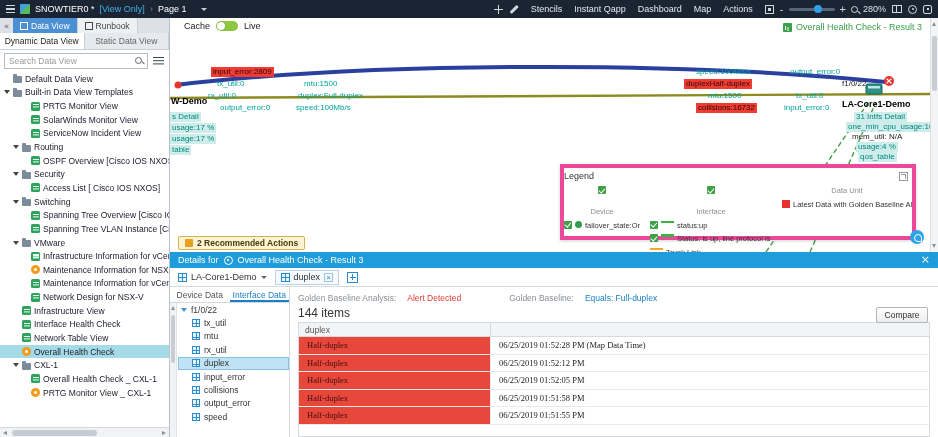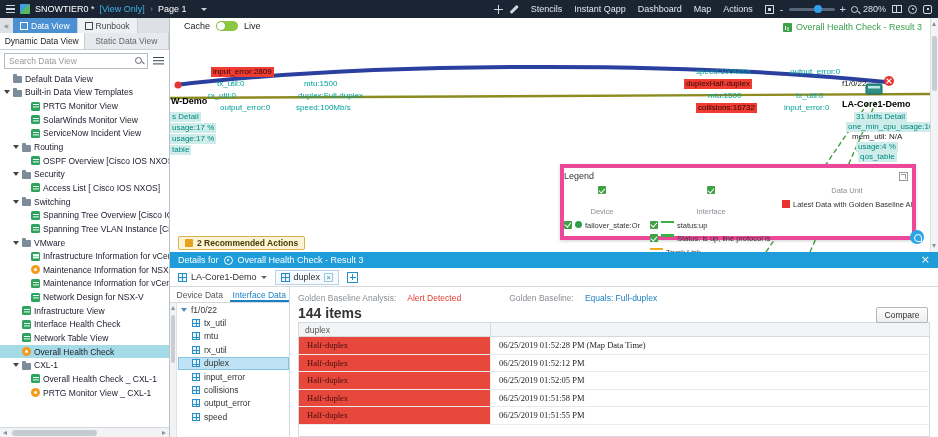--- a/index.html
+++ b/index.html
@@ -158,21 +158,21 @@
 .frow.group{padding-left:3px;}
 .f-arrow{width:0;height:0;border-left:3px solid transparent;border-right:3px solid transparent;border-top:4px solid #4a90c2;flex:none;}
 .frow .g-ico{width:8px;height:8px;}
 .frow.selected{background:#bfe2f4;box-shadow:inset 0 0 0 1px #85c3e4;}
 .det-right{flex:1;position:relative;padding:4px 8px 0 8px;display:flex;flex-direction:column;min-width:0;}
 .gb-row{display:flex;align-items:center;gap:11px;font-size:8.5px;height:13px;flex:none;}
 .gb-label{color:#8a8f94;}
 .gb-alert{color:#e03b30;}
 .gb-value{color:#1a7fc4;}
 .gb-gap{width:26px;}
-.count-row{height:18px;display:flex;align-items:center;font-size:14px;color:#333;flex:none;font-weight:bold;}
+.count-row{height:18px;display:flex;align-items:center;font-size:12px;color:#333;flex:none;}
 .compare-btn{position:absolute;right:10px;top:20px;width:52px;height:16px;background:linear-gradient(#fefefe,#ececec);border:1px solid #b0b5ba;border-radius:2px;font-size:8.5px;color:#333;display:flex;align-items:center;justify-content:center;}
 .dtable{border:1px solid #d8dbde;flex:1;display:flex;flex-direction:column;overflow:hidden;}
 .thead{height:14px;display:flex;background:#f3f4f5;border-bottom:1px solid #d8dbde;font-size:8.5px;color:#555;flex:none;}
 .th{padding:0 6px;display:flex;align-items:center;}
 .th.c-dup{width:192px;border-right:1px solid #d8dbde;}
 .th.c-time{flex:1;}
 .trow{height:17.5px;display:flex;border-bottom:1px solid #e8eaec;font-size:8.5px;flex:none;}
 .tcell{display:flex;align-items:center;padding:0 8px;min-width:0;font-family:Liberation Serif, serif;}
 .tcell.c-dup{width:192px;border-right:1px solid #e8eaec;}
 .tcell.c-dup.alert{background:#e8473c;color:#40100c;}

